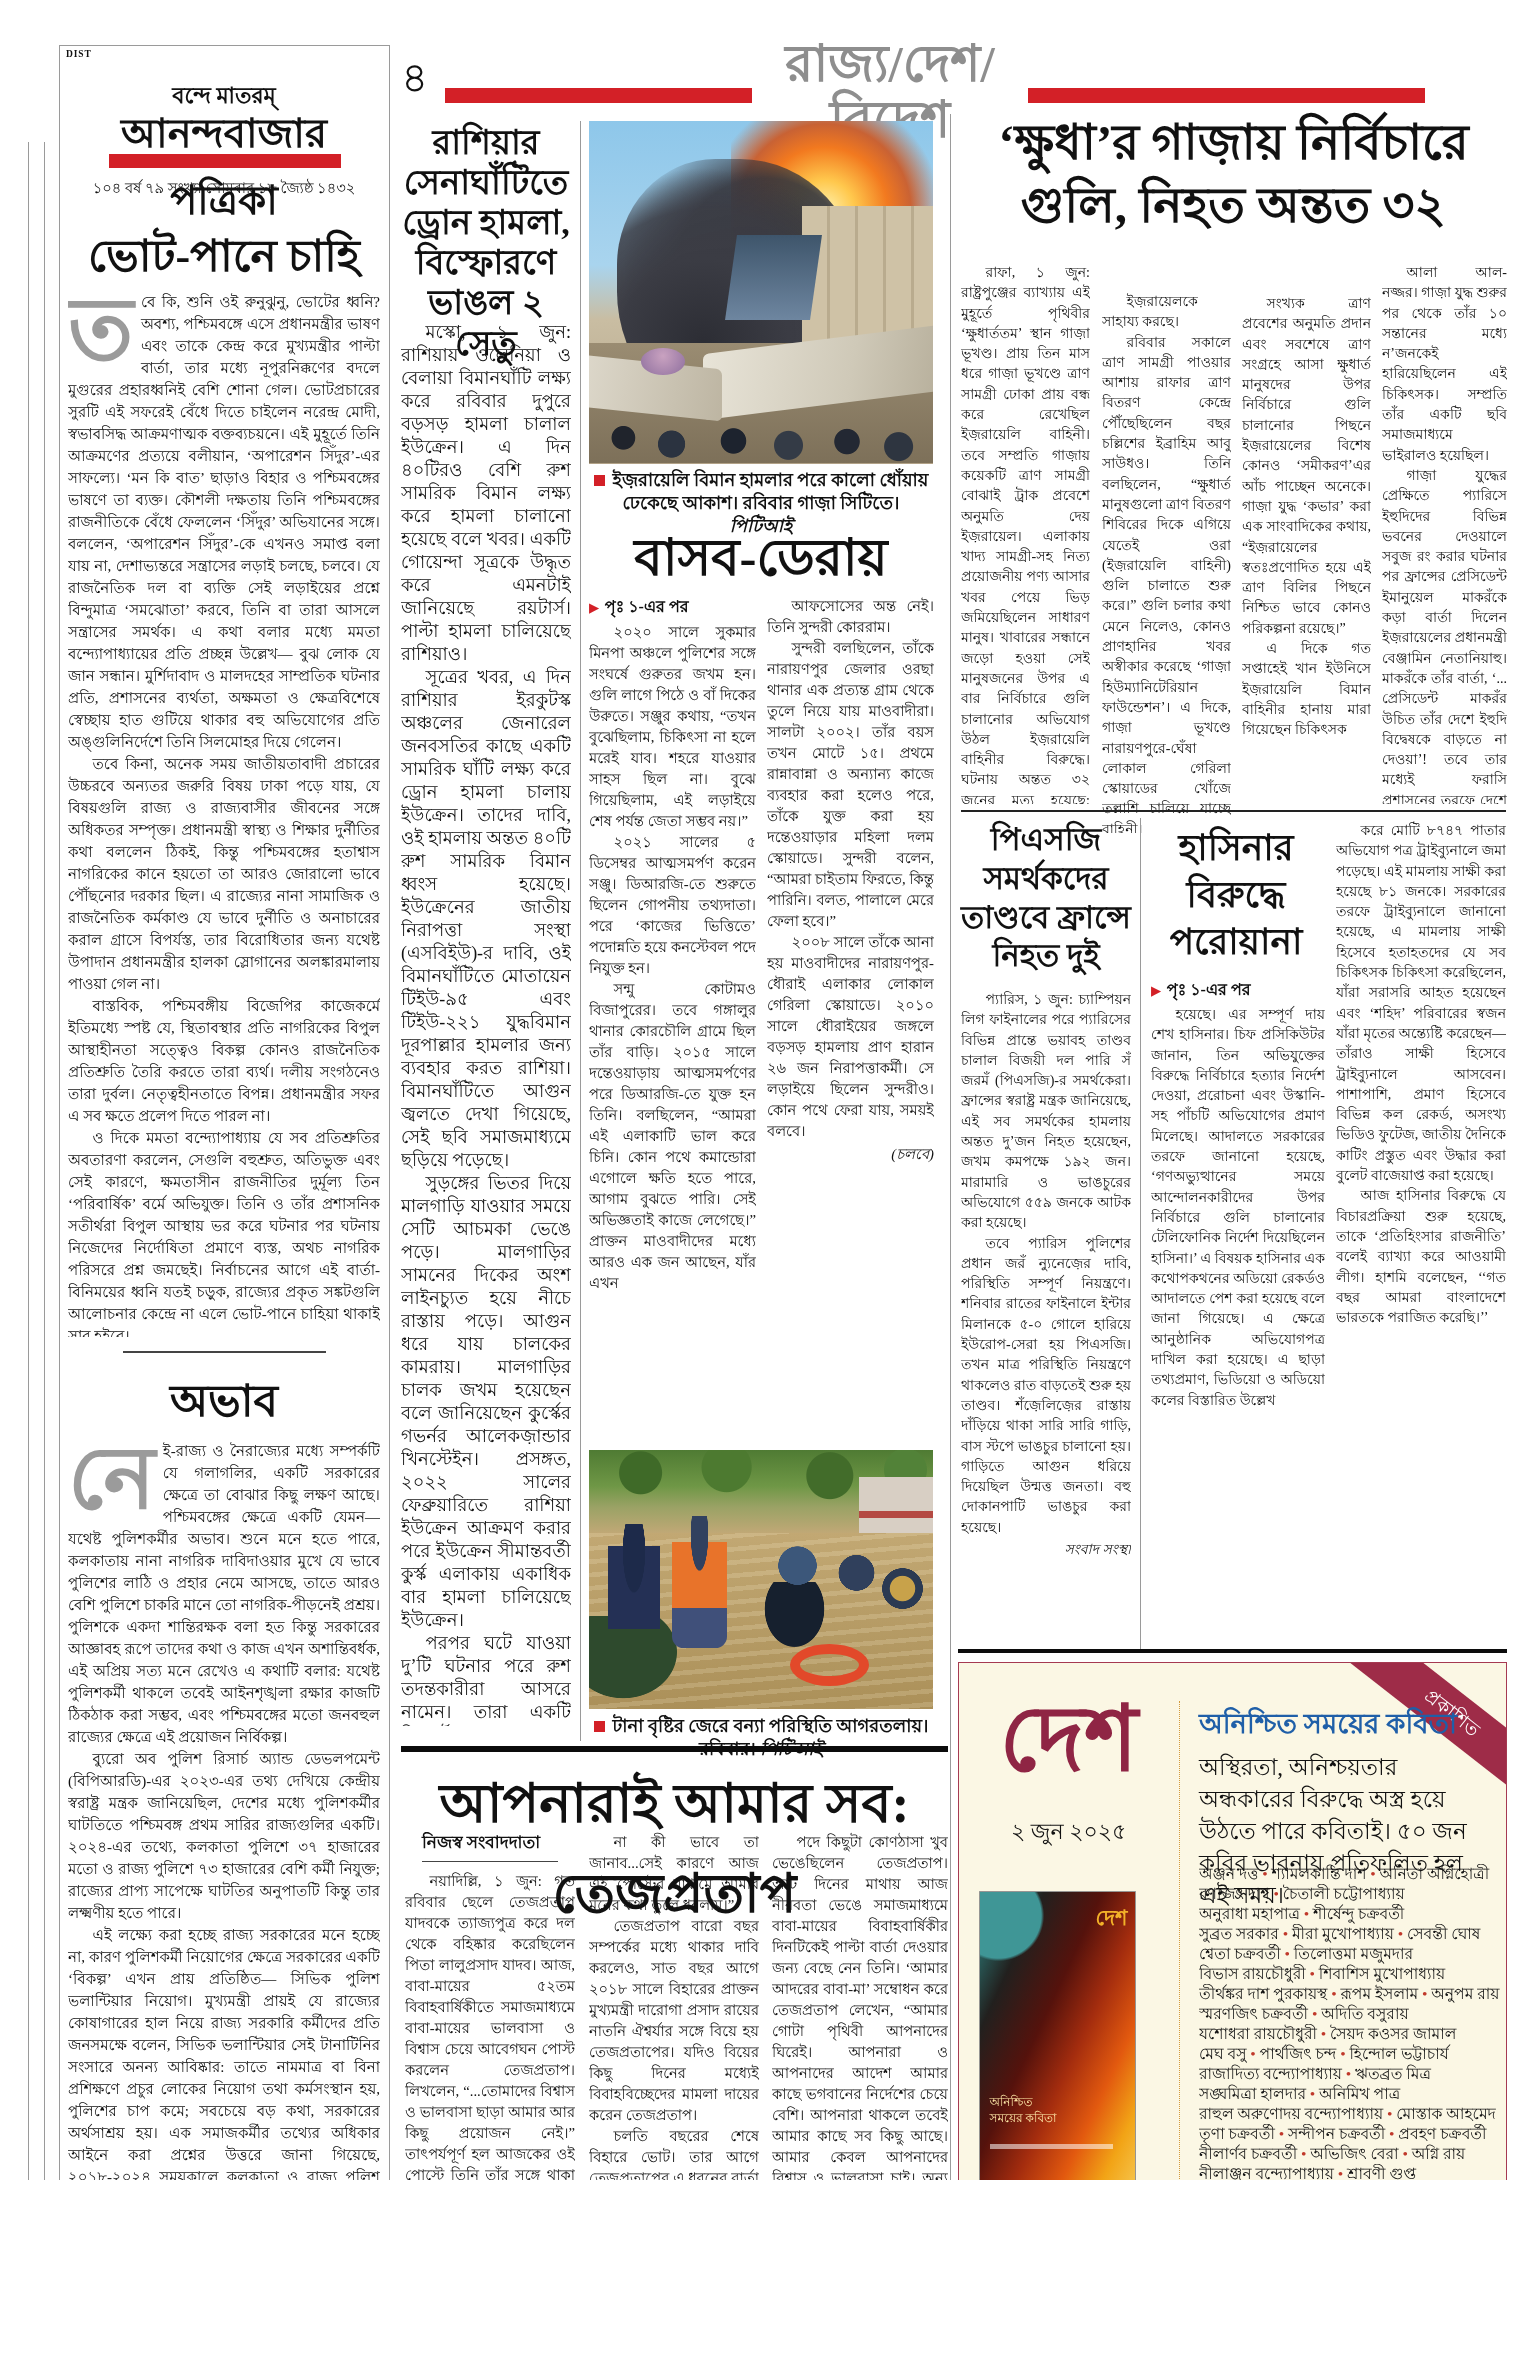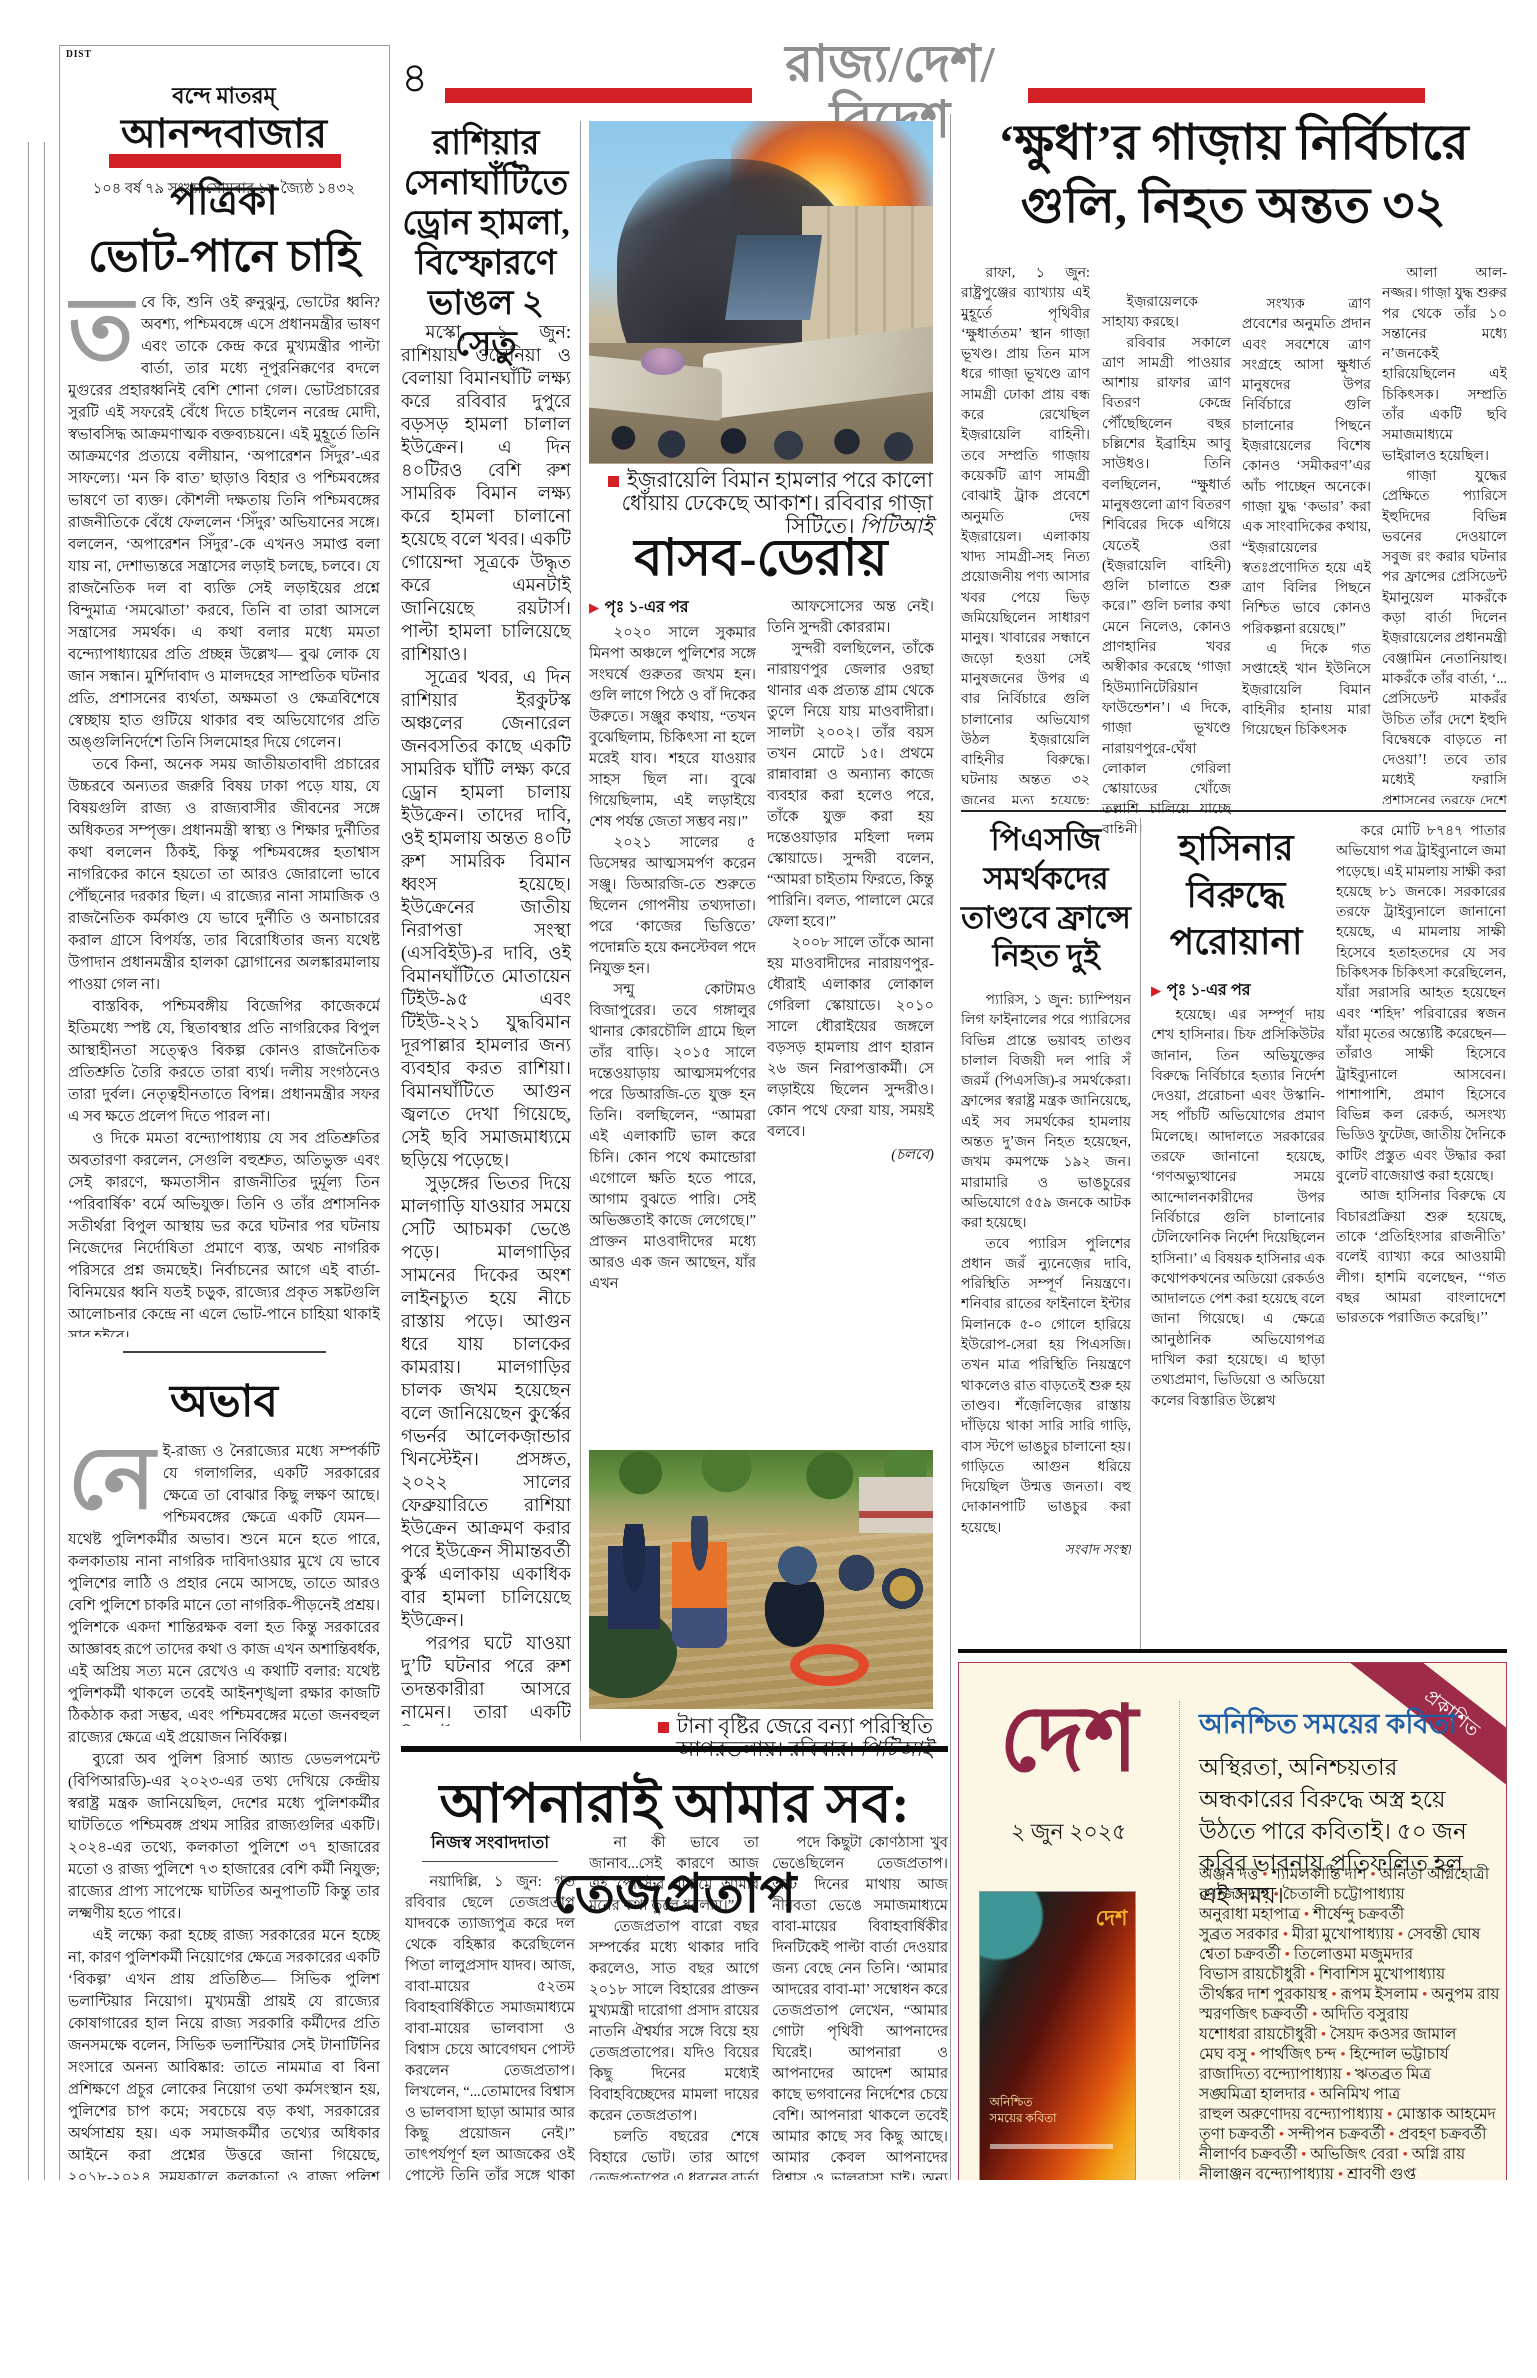--- a/index.html
+++ b/index.html
@@ -12,24 +12,24 @@
   .col{position:absolute;overflow:hidden;text-align:justify;}
   .para{margin:0 0 0 0;text-indent:24.6px;line-height:inherit;}
   .para.noindent{text-indent:0;}
   .headline{font-weight:bold;text-align:center;}
   .redbar{position:absolute;background:#d32027;}
   .dropcap{float:left;font-size:87px;line-height:66px;font-weight:bold;color:#9b9b9b;
            margin:5.7px 7.6px 0 0;}
   .cont-marker{font-weight:bold;font-size:16px;text-indent:0;margin-bottom:3.8px;}
   .cont-marker .arrow{color:#d32027;font-size:13.2px;margin-right:5.7px;}
   .credit{font-style:italic;text-align:right;text-indent:0;margin-top:1.9px;}
-  .caption{position:absolute;font-size:21px;line-height:23px;text-align:right;}
+  .caption{position:absolute;font-size:18px;line-height:23px;text-align:center;font-weight:bold;}
   .sq{display:inline-block;width:11.4px;height:11.4px;background:#d32027;margin-right:7.6px;}
   .cap-credit{font-style:italic;}
-  .byline{font-weight:bold;text-align:center;font-size:17px;border-bottom:1.4px solid #444;
+  .byline{font-weight:bold;font-size:17px;border-bottom:1.4px solid #444;
           padding-bottom:7.6px;margin:0 17px 9.5px 17px;text-indent:0;}
   .photo{position:absolute;overflow:hidden;}
   .dot{color:#c0392b;padding:0 3.8px;}
   .poet-line{white-space:nowrap;overflow:hidden;}
   .icon{display:inline-flex;align-items:center;justify-content:center;flex:none;}
 </style>
 </head>
 <body>
 
 <div class="page">

